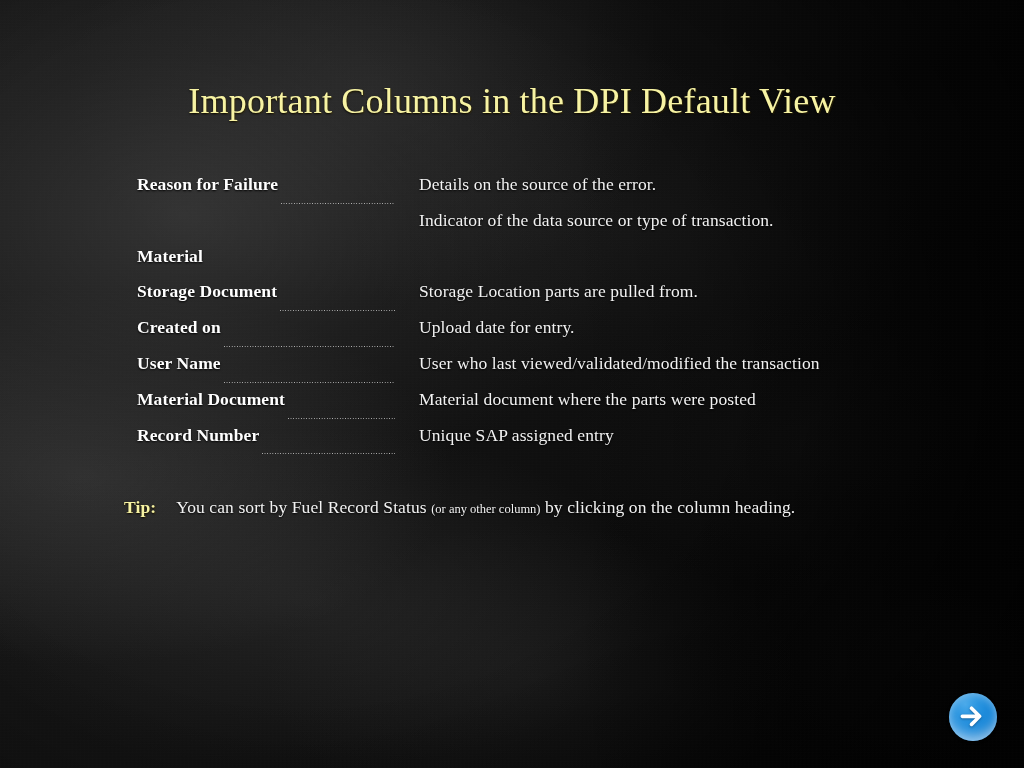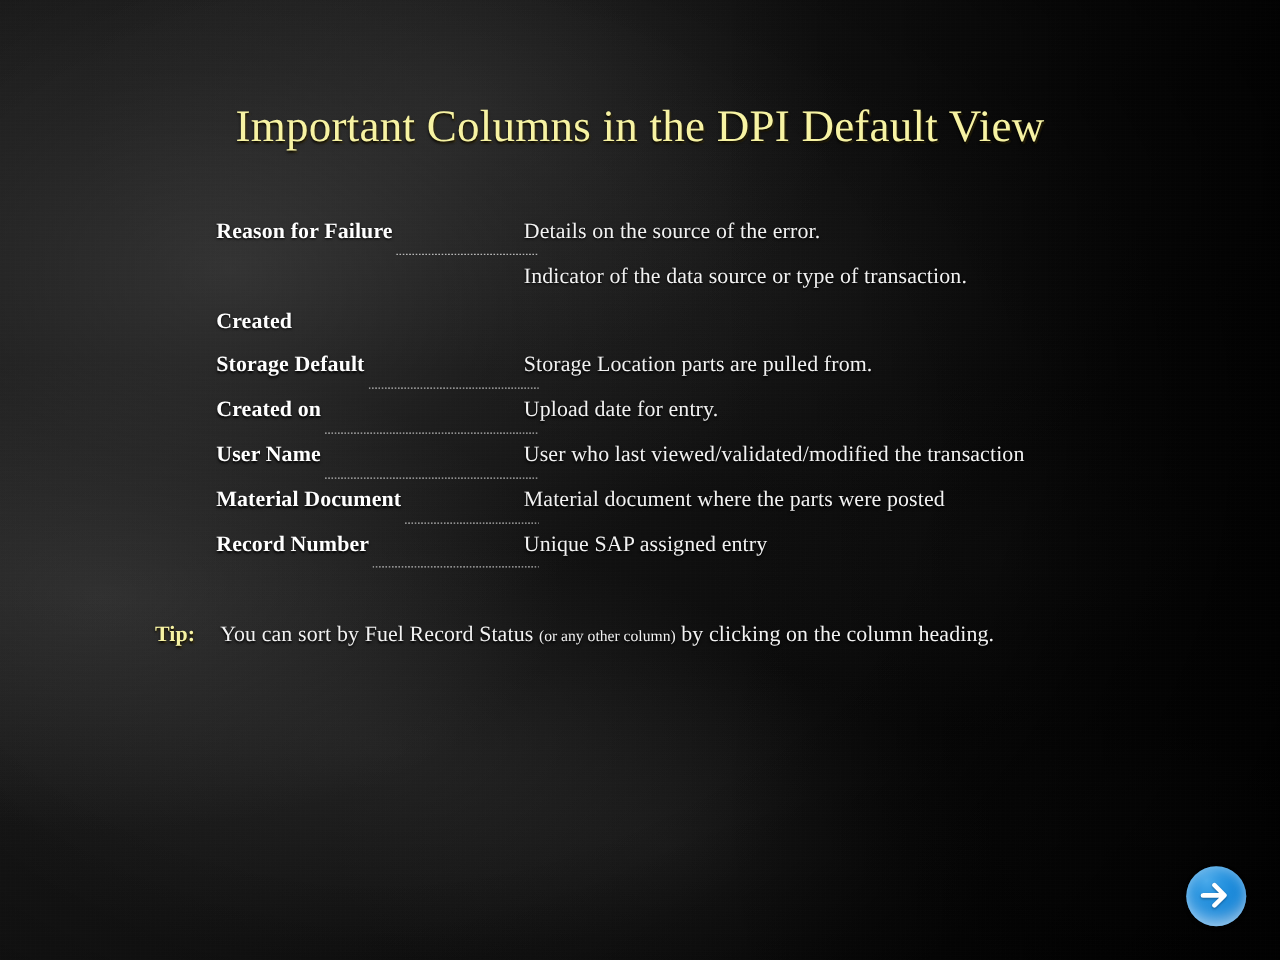--- a/index.html
+++ b/index.html
@@ -95,21 +95,20 @@
     height: 100%;
     color: #ffffff;
     font-size: 17.5px;
     font-weight: bold;
     line-height: 24px;
     letter-spacing: 0.1px;
     text-shadow: 0 1px 2px rgba(0,0,0,0.95);
     white-space: nowrap;
     display: flex;
     align-items: flex-start;
-    margin-left: 36px;
   }
 
   .col-label .label-text {
     position: relative;
     z-index: 2;
     padding-right: 3px;
     background: transparent;
   }
 
   
@@ -211,28 +210,28 @@
         </div>
         <div class="col-desc">Details on the source of the error.</div>
       </div>
 
       <div class="col-row">
         <div class="col-desc">Indicator of the data source or type of transaction.</div>
       </div>
 
       <div class="col-row">
         <div class="col-label no-leader">
-          <span class="label-text">Created</span>
-
-        </div>
-      </div>
-
-      <div class="col-row">
-        <div class="col-label">
-          <span class="label-text">Storage Default</span>
+          <span class="label-text">Material</span>
+
+        </div>
+      </div>
+
+      <div class="col-row">
+        <div class="col-label">
+          <span class="label-text">Storage Document</span>
           <span class="leader"></span>
         </div>
         <div class="col-desc">Storage Location parts are pulled from.</div>
       </div>
 
       <div class="col-row">
         <div class="col-label">
           <span class="label-text">Created on</span>
           <span class="leader"></span>
         </div>

